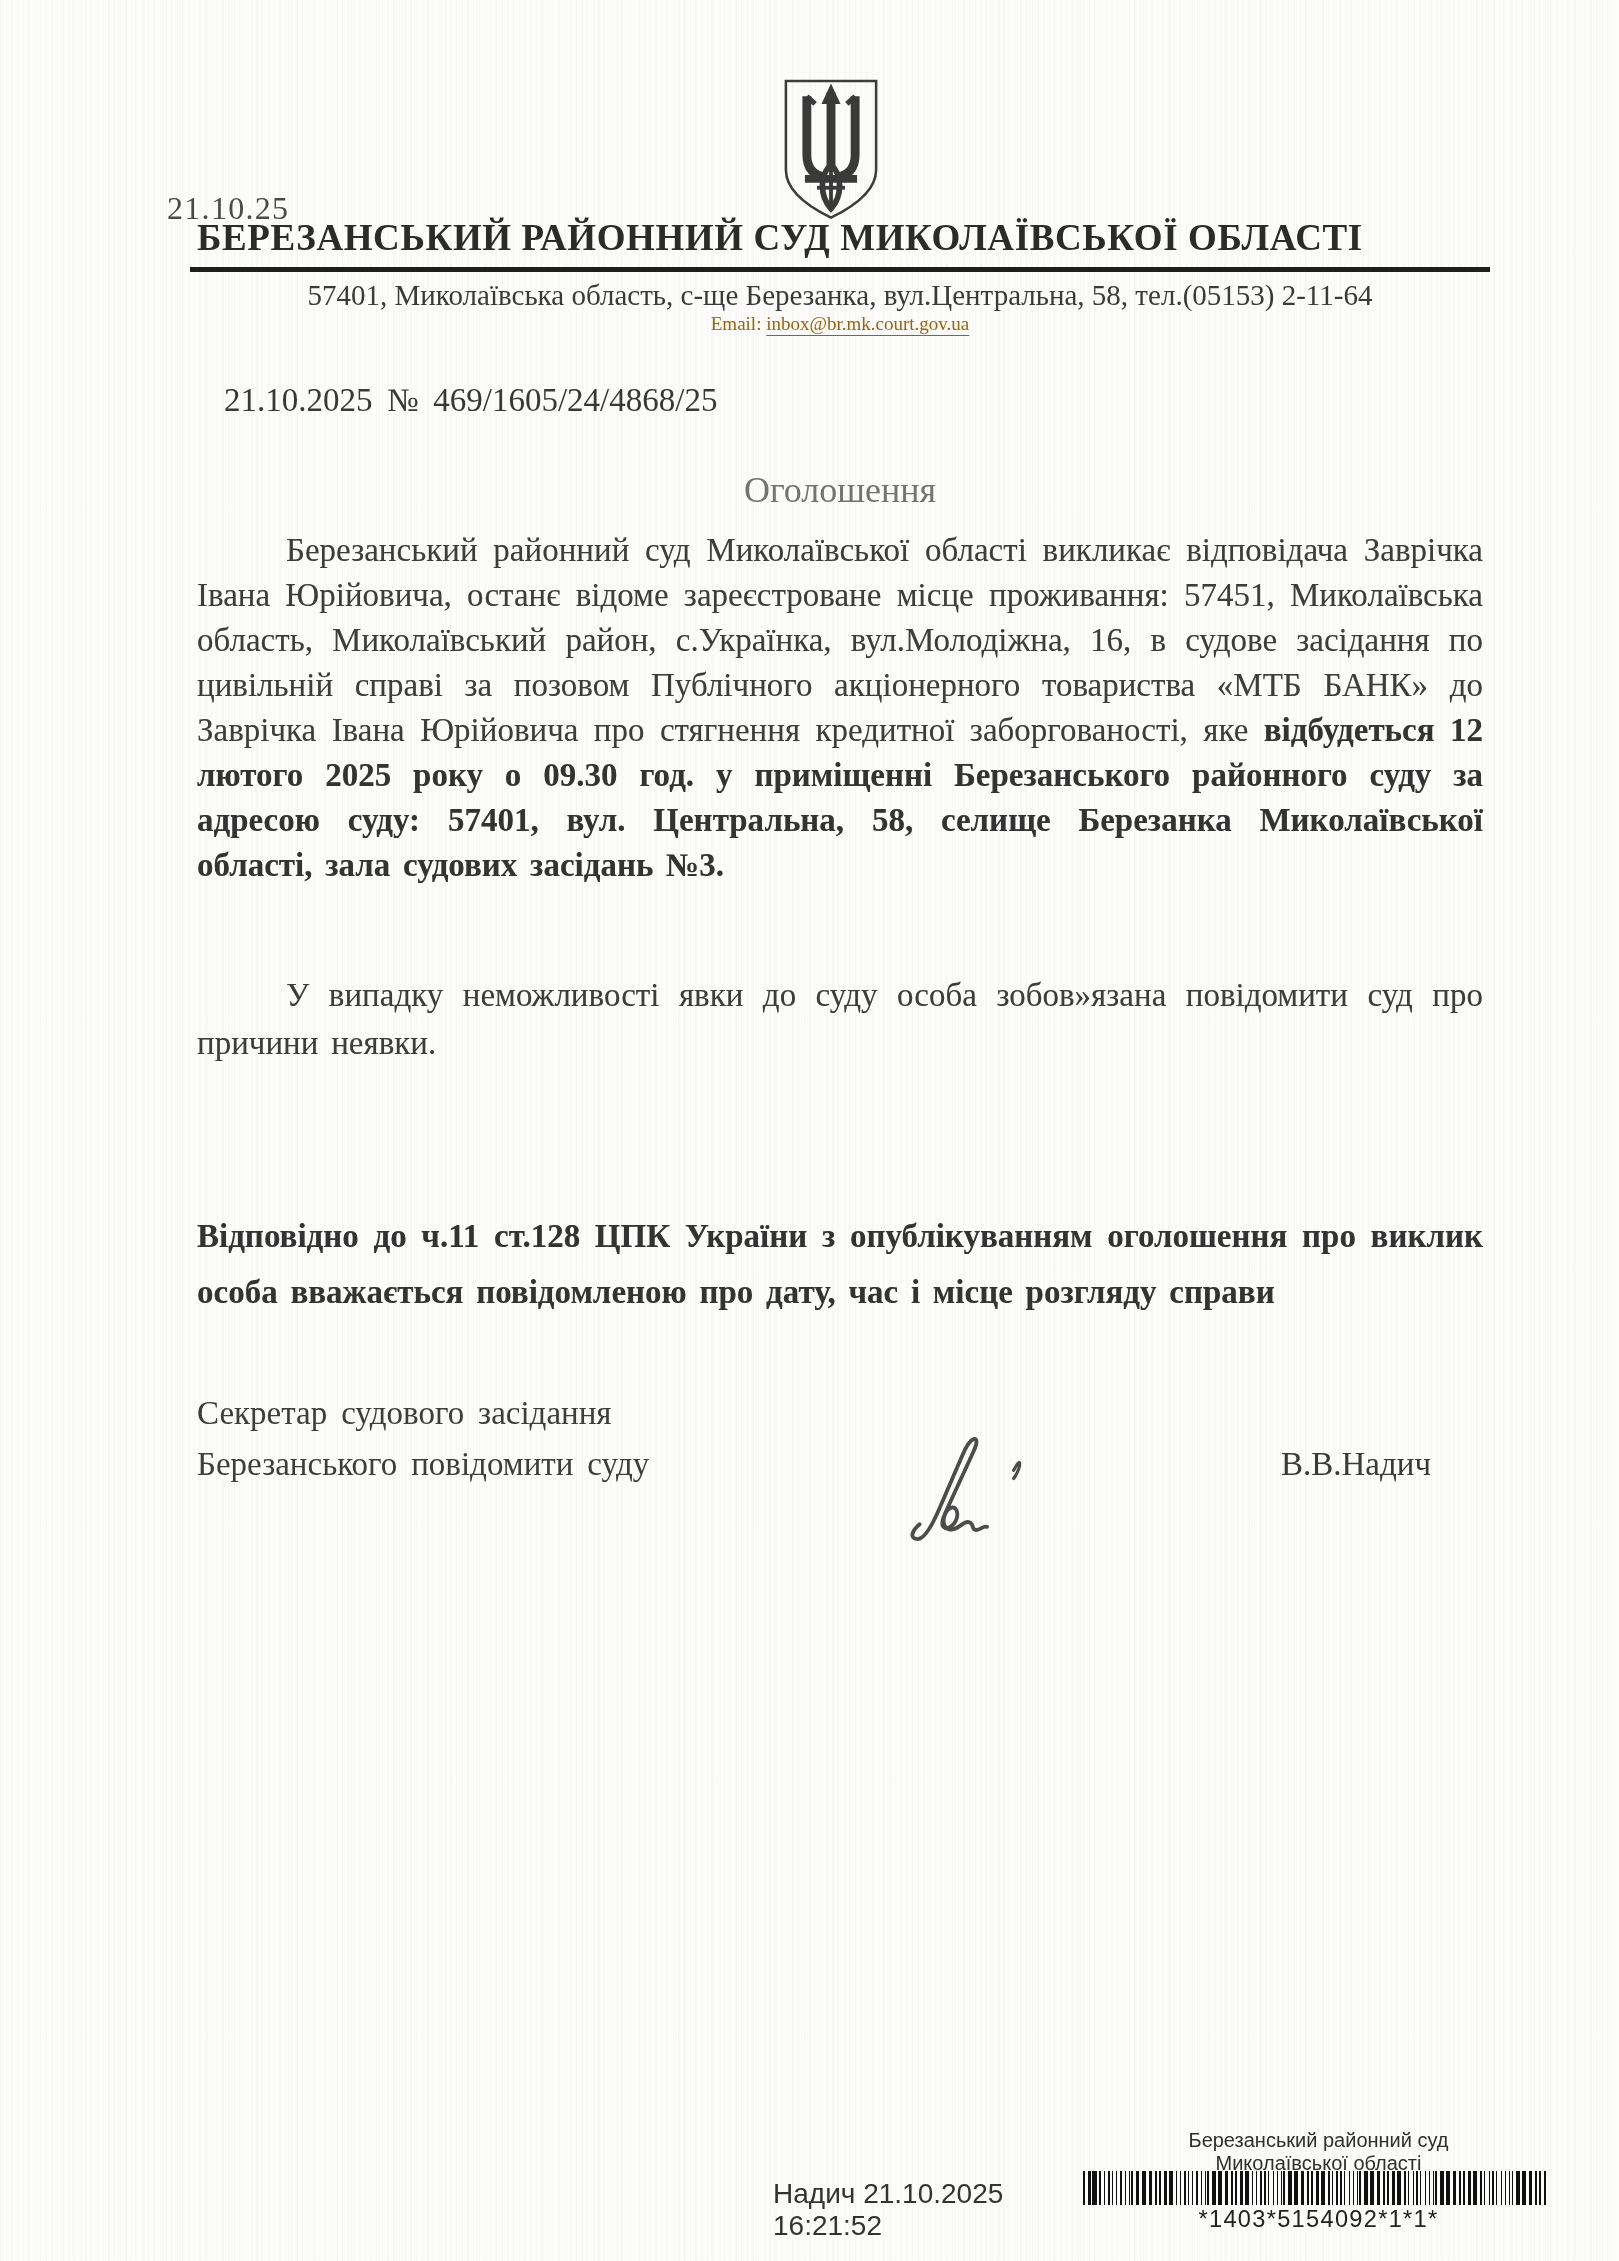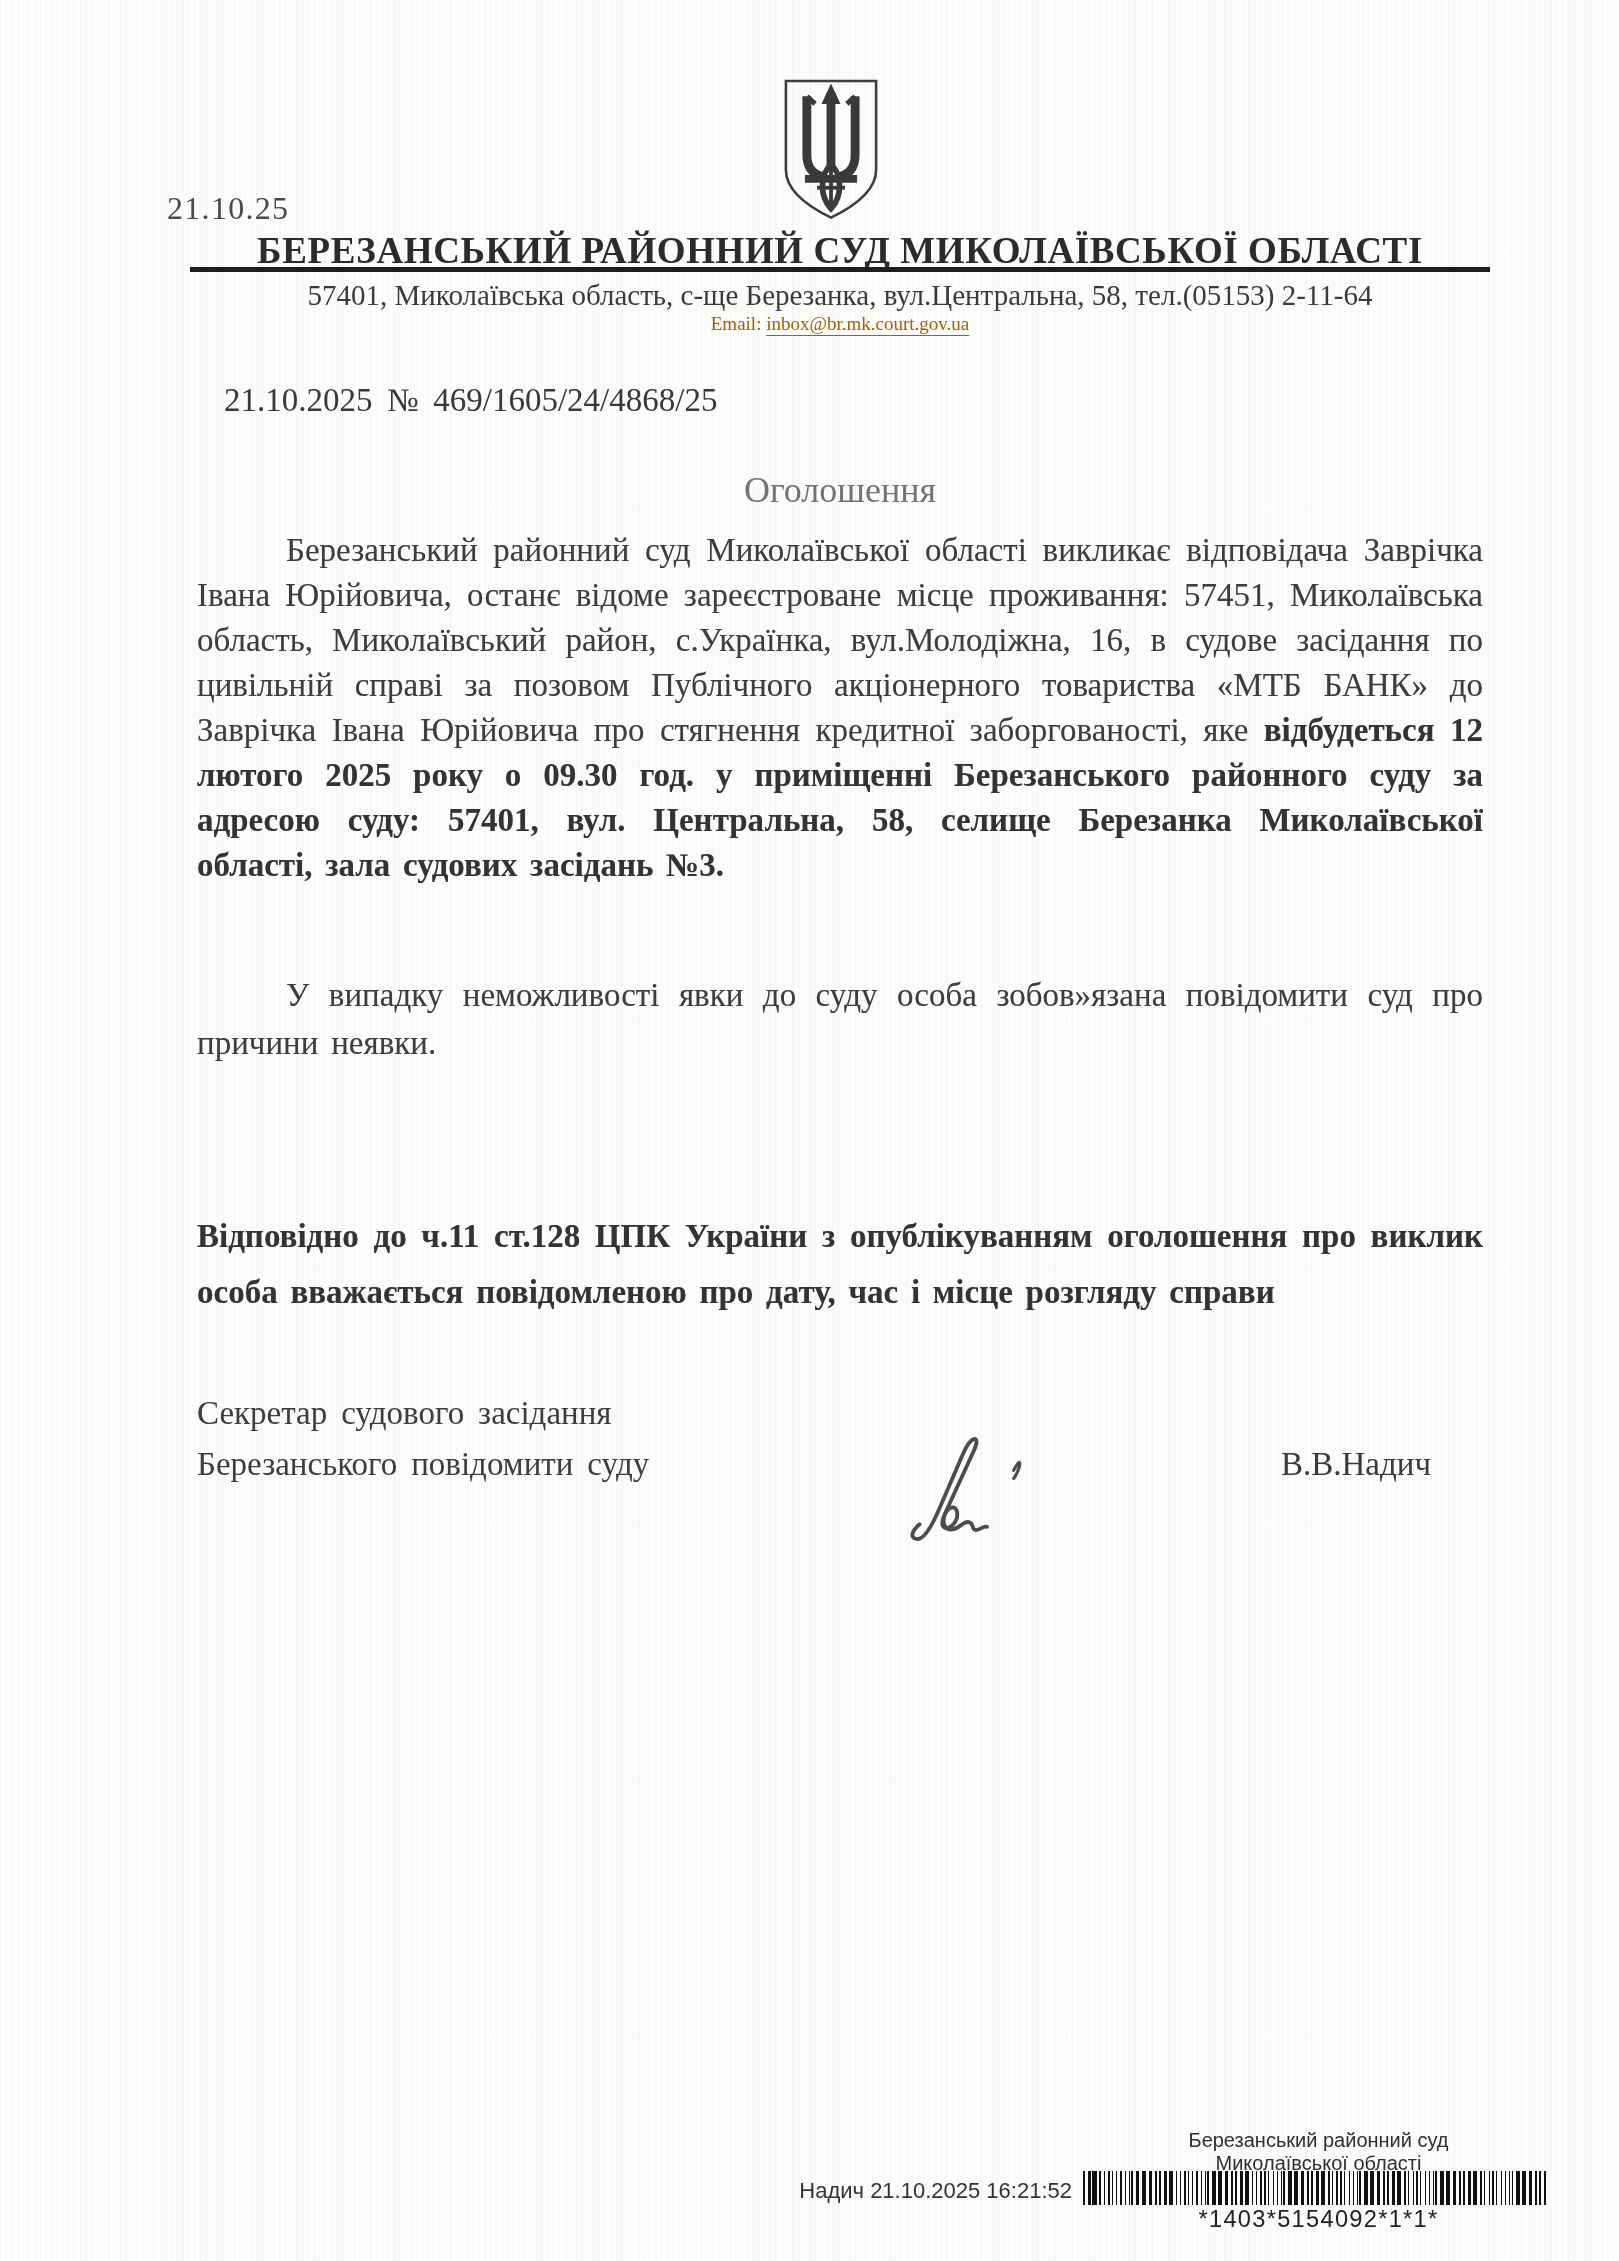--- a/index.html
+++ b/index.html
@@ -13,21 +13,21 @@
   
   .page::before{
     content:"";position:absolute;inset:0;pointer-events:none;
     background:
       repeating-linear-gradient(90deg, rgba(70,70,70,0.025) 0 1.3px, transparent 1.3px 5.7px),
       repeating-linear-gradient(90deg, rgba(70,70,70,0.015) 0 0.6px, transparent 0.6px 9px);
   }
   .abs{position:absolute;}
   .scan-date{left:167px;top:190px;font-size:32px;color:#4a4a4a;letter-spacing:1.3px;}
   .emblem{left:777px;top:75px;width:108px;height:148px;}
-  .court-name{left:197px;top:229px;width:1286px;text-align:center;
+  .court-name{left:197px;top:216px;width:1286px;text-align:left;
     font-size:37px;font-weight:bold;color:#2b2b2b;letter-spacing:0.6px;white-space:nowrap;}
   .rule{left:190px;top:267px;width:1300px;height:4.5px;background:#1e1e1e;}
   .address{left:197px;top:279px;width:1286px;text-align:center;font-size:29px;color:#3a3a3a;}
   .email{left:197px;top:313px;width:1286px;text-align:center;font-size:19px;color:#a16207;}
   .email .u{text-decoration:underline;text-underline-offset:4.5px;}
   .docnum{left:224px;top:382px;font-size:33px;color:#383838;word-spacing:6.4px;}
   .title{left:197px;top:469px;width:1286px;text-align:center;font-size:36px;color:#737373;}
   .para{left:197px;width:1286px;margin:0;font-size:33px;line-height:45px;
     text-align:justify;word-spacing:4.5px;color:#3d3d3d;
     text-shadow:0 0 0.6px rgba(60,60,60,0.3);}
@@ -37,21 +37,21 @@
   .p3{top:1095px;line-height:48px;}
   .p4{top:1208px;line-height:56px;font-weight:bold;color:#333;}
   .para b{color:#333;}
   .signoff1{left:197px;top:1395px;font-size:33px;word-spacing:5.7px;}
   .signoff2{left:197px;top:1446px;font-size:33px;word-spacing:5.7px;}
   .signname{left:1281px;top:1446px;font-size:33px;color:#3a3a3a;}
   .signature{left:899px;top:1408px;width:134px;height:143px;}
   .f-sans{font-family:"Liberation Sans","DejaVu Sans",sans-serif;color:#2f2f2f;}
   .foot1{left:1084px;top:2129px;width:469px;text-align:center;font-size:20px;}
   .foot2{left:1084px;top:2152px;width:469px;text-align:center;font-size:20px;}
-  .stamp{left:773px;top:2178px;width:299px;text-align:right;font-size:22px;color:#333;}
+  .stamp{left:773px;top:2178px;width:299px;font-size:28px;color:#333;}
   .barcode{left:1083px;top:2171px;width:470px;height:34px;display:flex;align-items:stretch;}
   .barcode span{flex:none;height:100%;background:#101010;display:block;}
   .stars{left:1084px;top:2206px;width:469px;text-align:center;font-size:23.6px;letter-spacing:1.3px;color:#222;}
 </style>
 </head>
 <body>
 
 <div class="page">
 
   <div class="abs scan-date">21.10.25</div>

